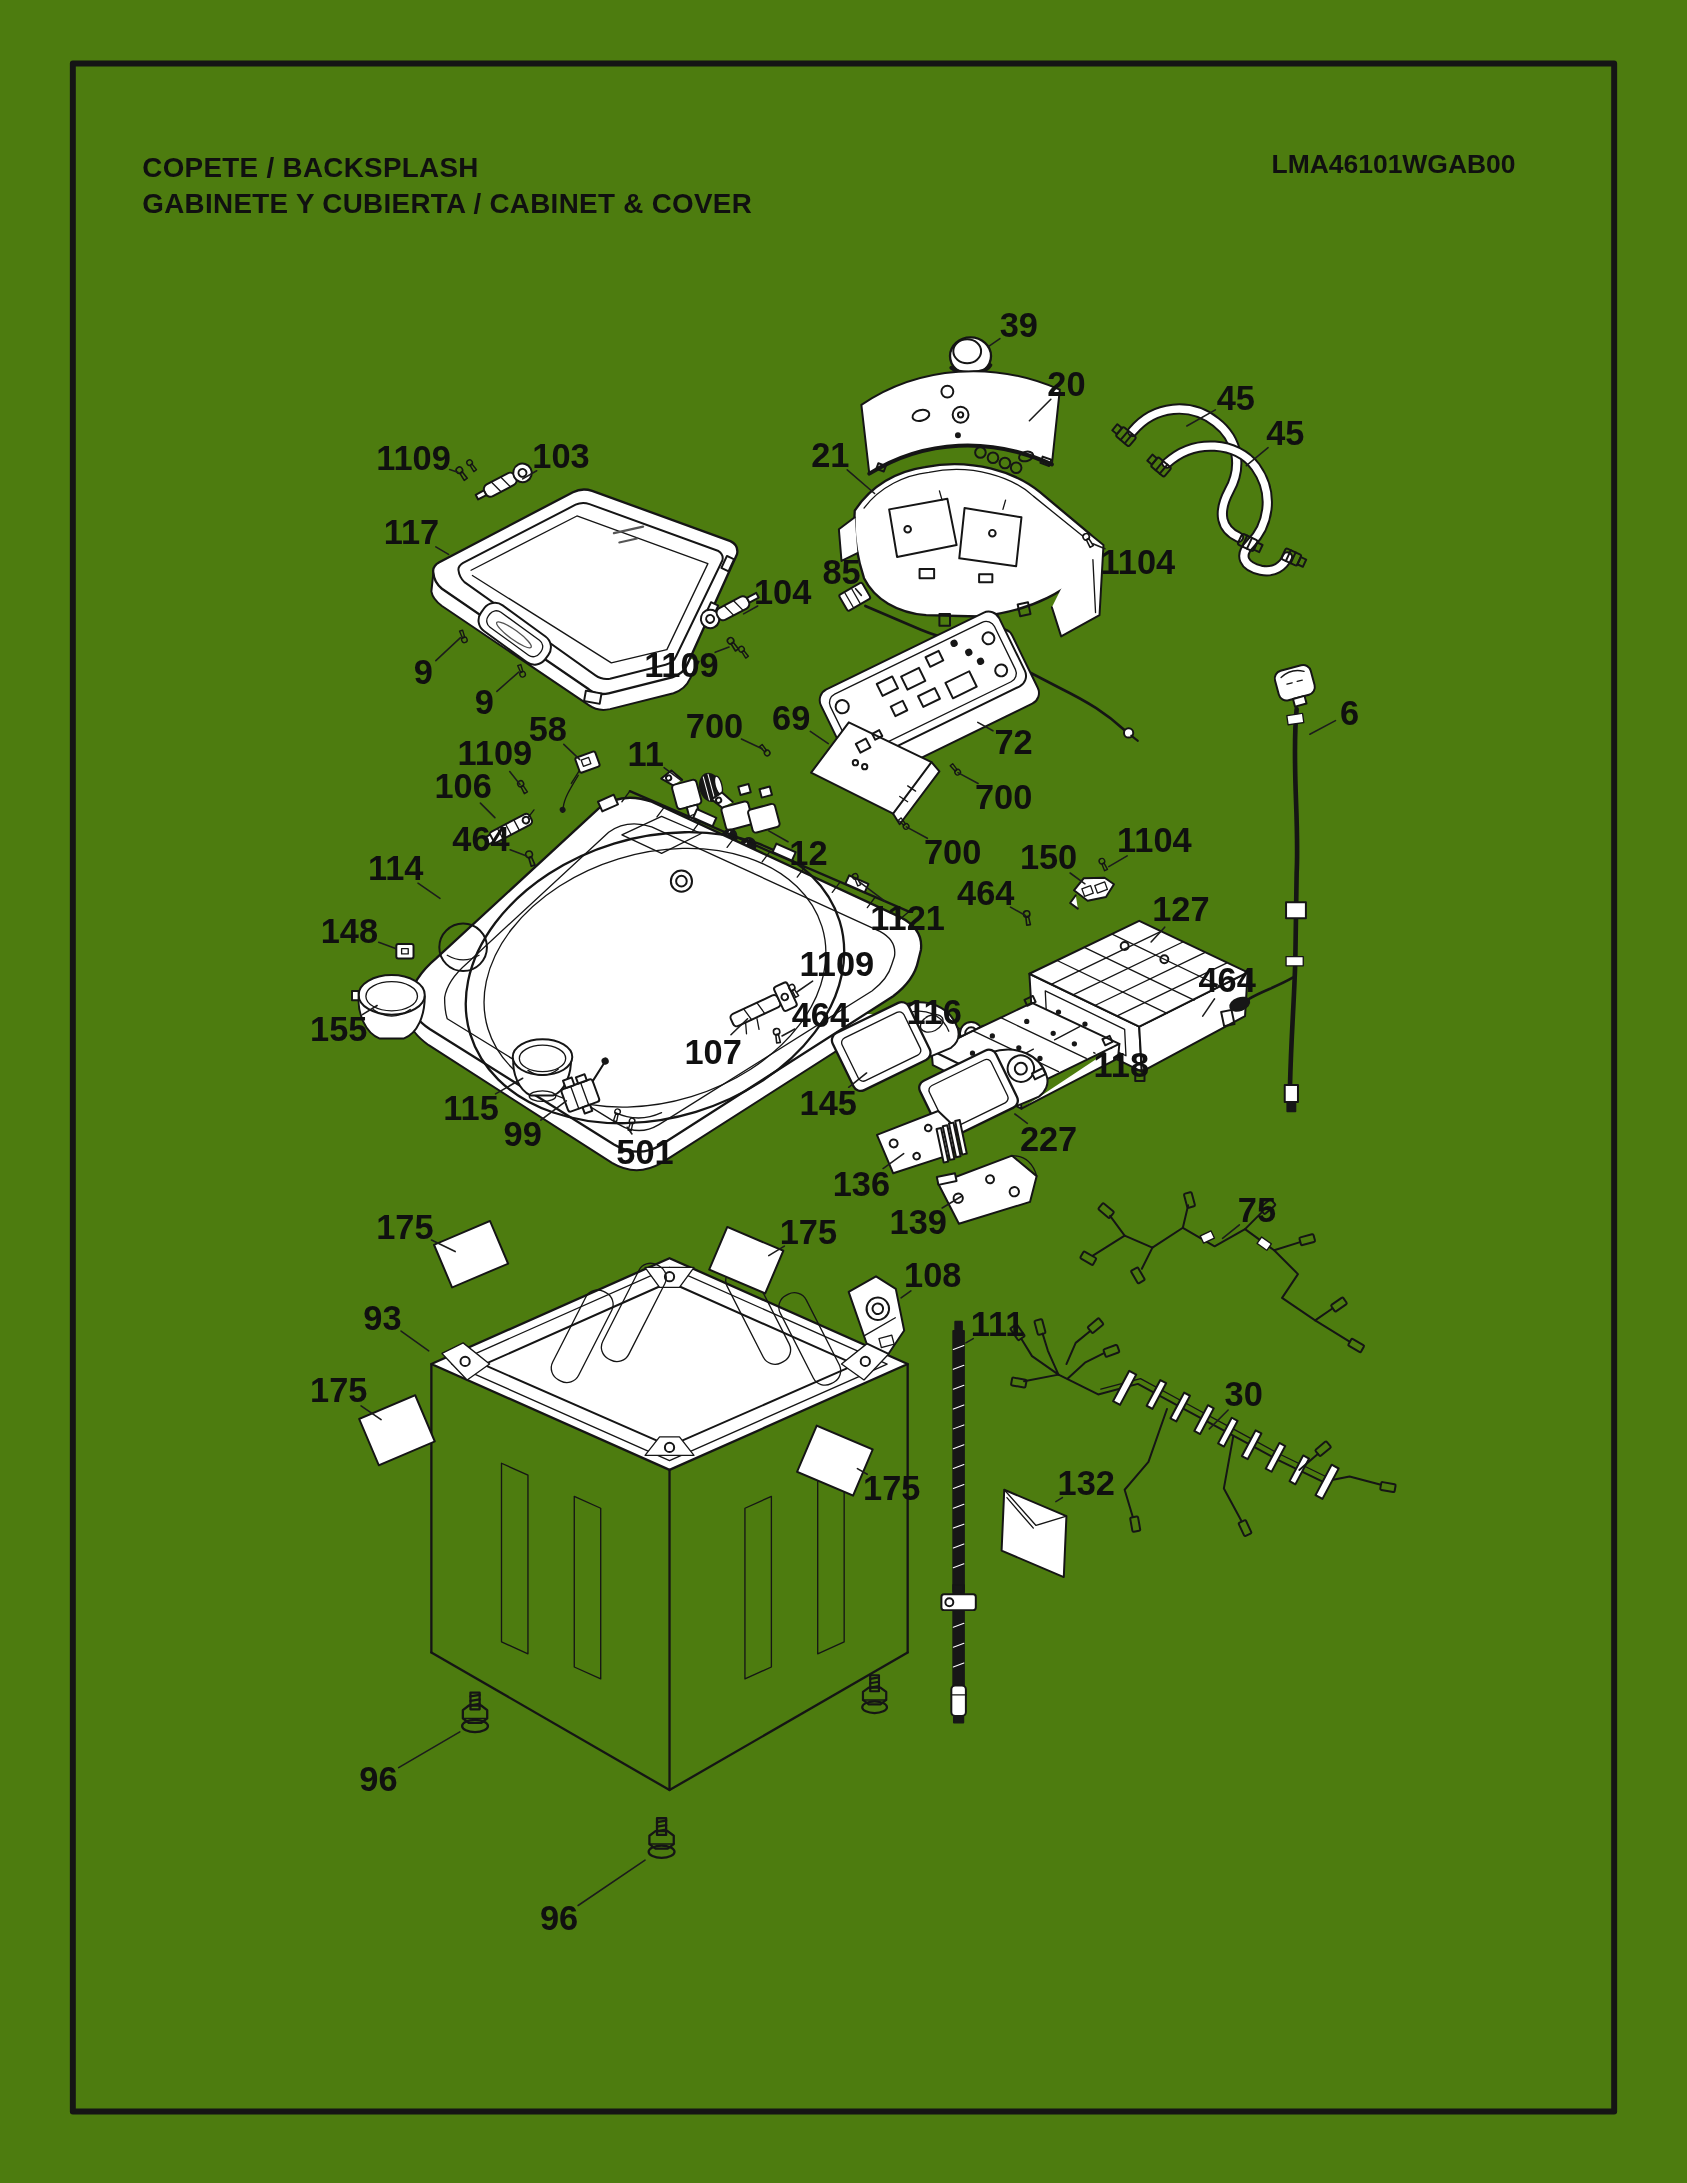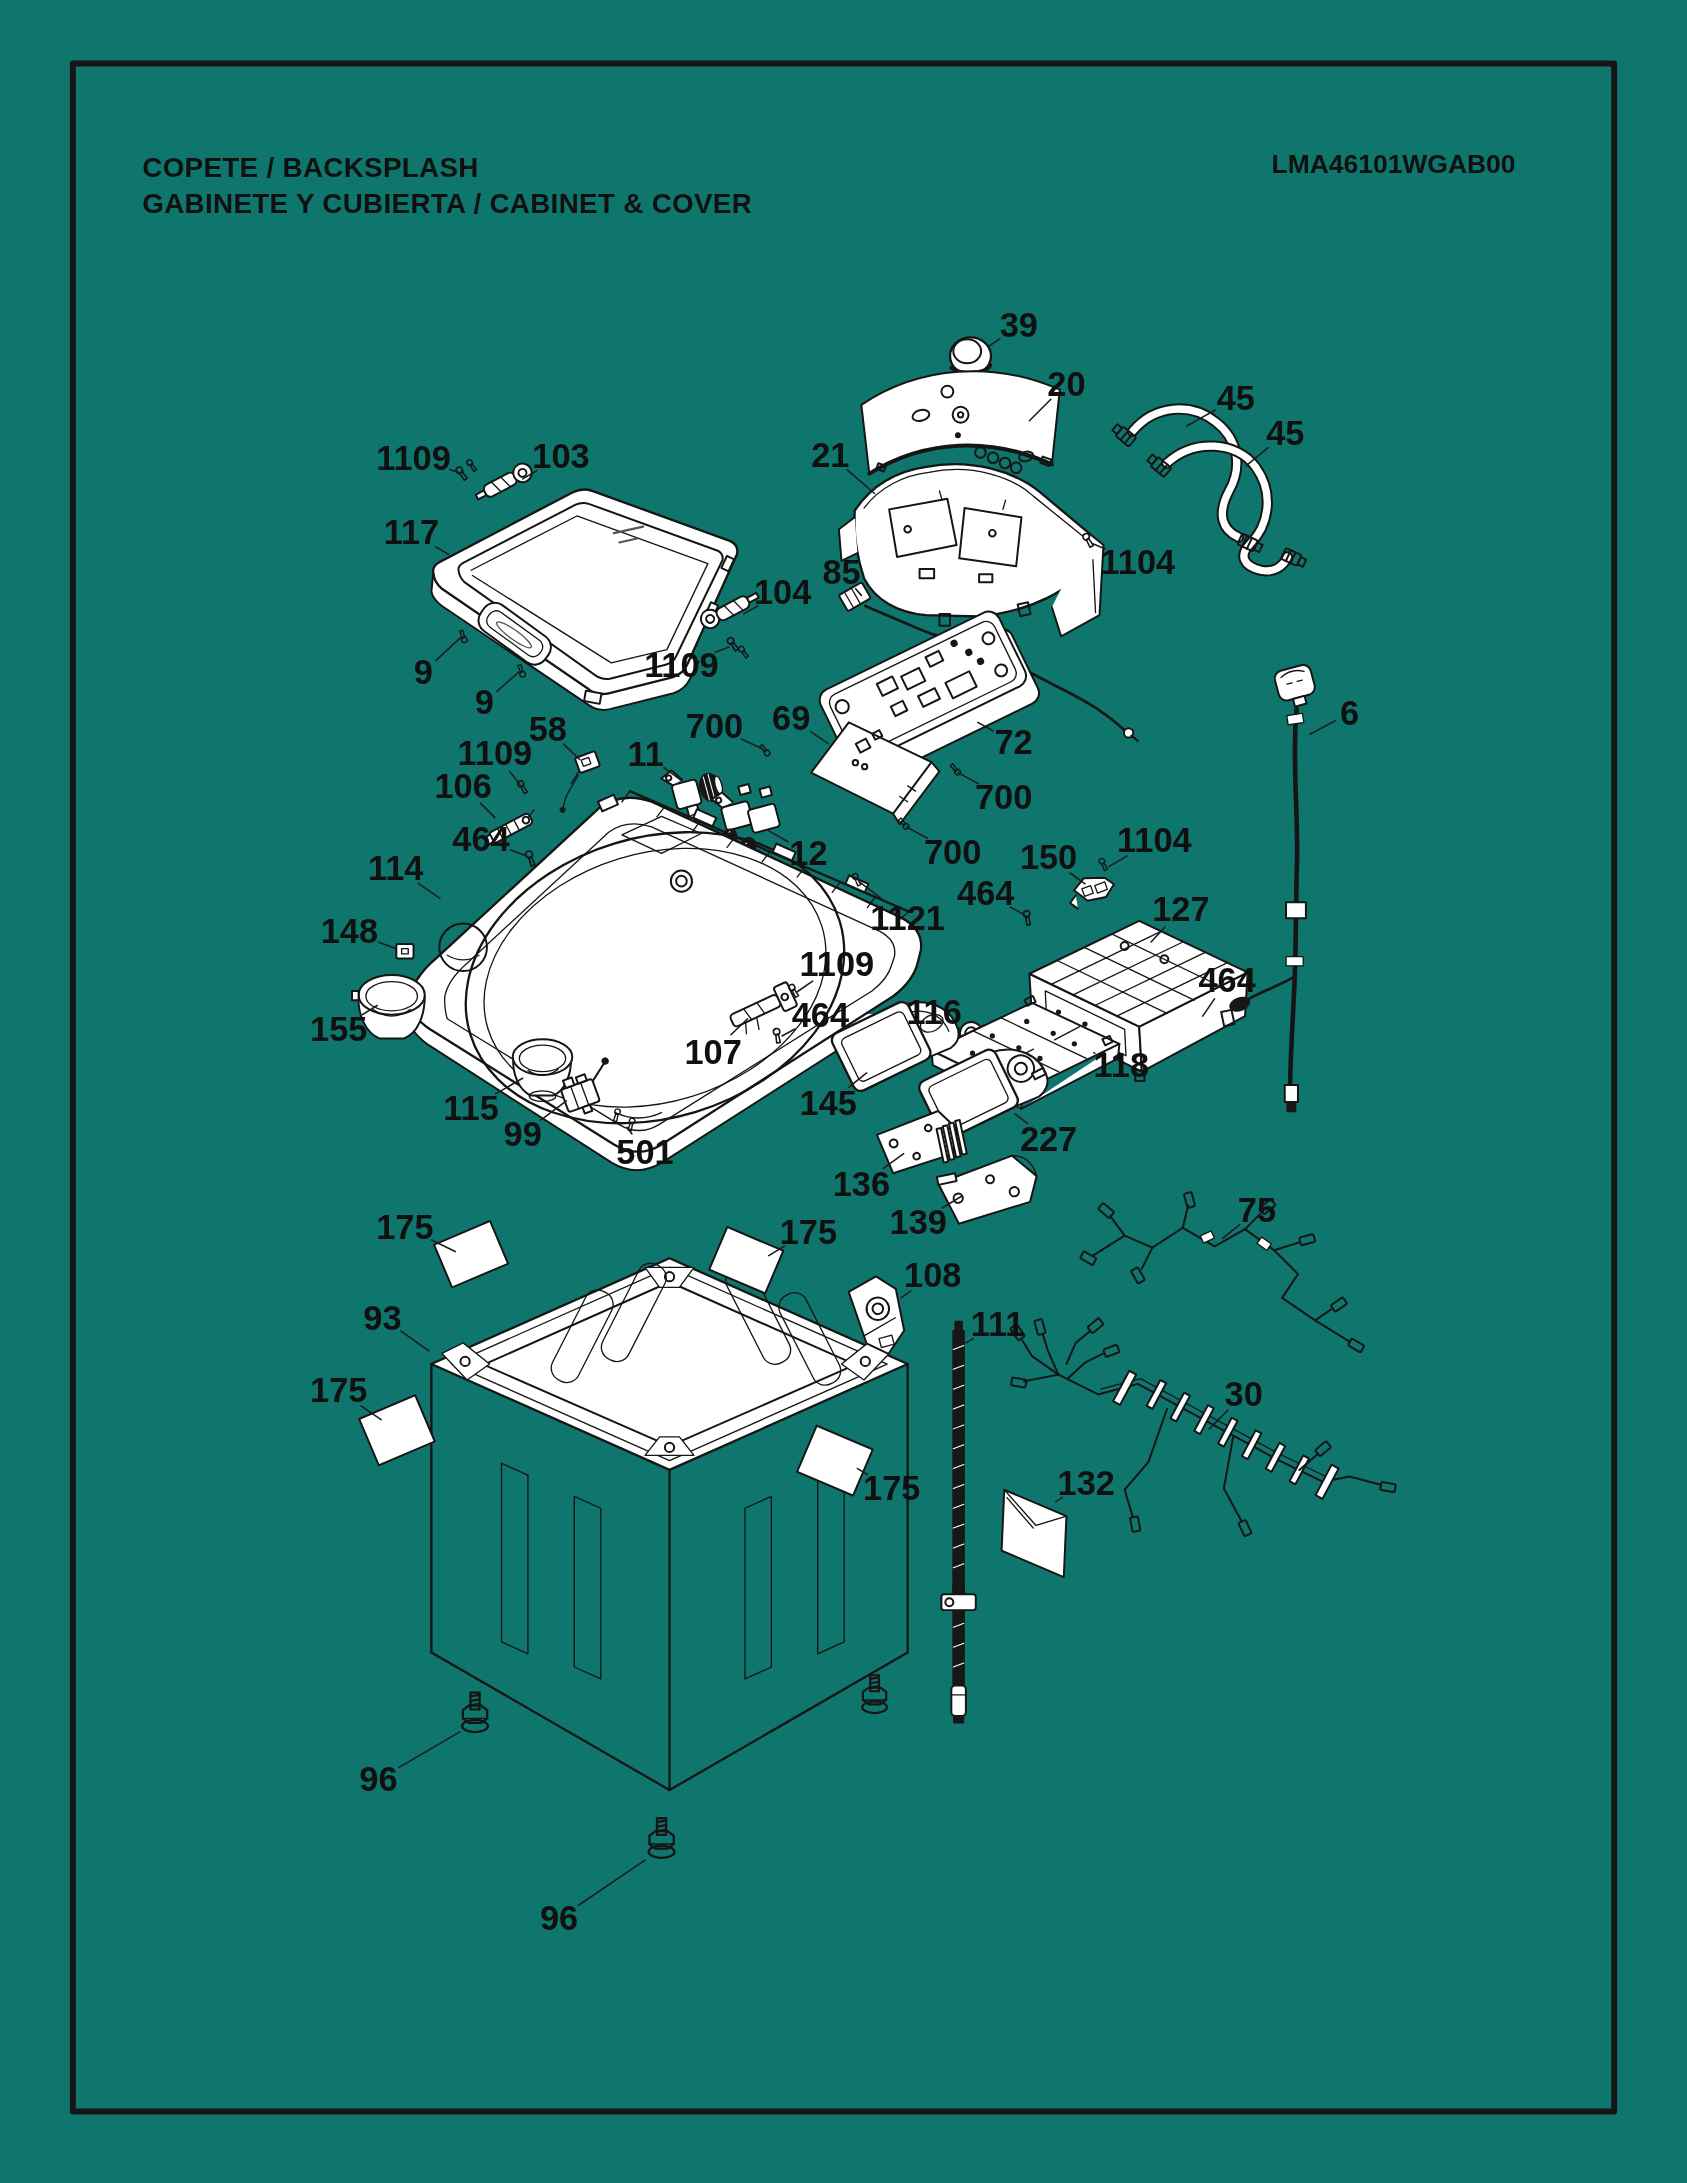--- a/index.html
+++ b/index.html
@@ -1,16 +1,16 @@
 <!DOCTYPE html>
 <html style="font-size:10.6px"><head>
 <meta charset="utf-8">
 <style>
   html,body{margin:0;padding:0;background:#ffffff;}
-  .page{position:relative;width:1687px;height:2183px;background:#0f766e;overflow:hidden;}
+  .page{position:relative;width:1687px;height:2183px;background:#4d7c0f;overflow:hidden;}
   svg{position:absolute;left:0;top:0;}
   svg *{vector-effect:none;}
   path,rect,circle,ellipse,line,polyline{fill:none;stroke:#151515;stroke-width:3;stroke-linejoin:round;stroke-linecap:round;}
   .f{fill:#ffffff;}
   .dkf{fill:#171717;stroke:#171717;}
   .gy{stroke:#555;}
   .thin{stroke-width:2;}
   .med{stroke-width:3.5;}
   .thick{stroke-width:6;}
   .wire{stroke-width:4;}

